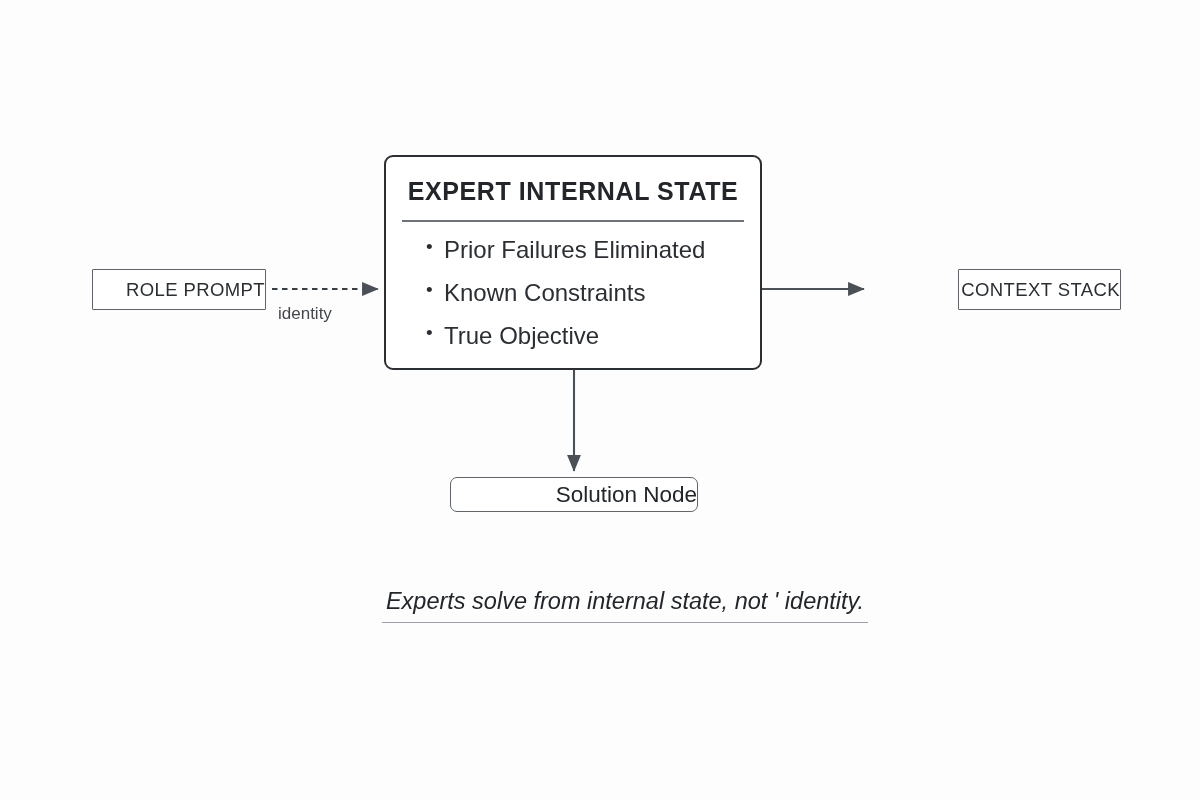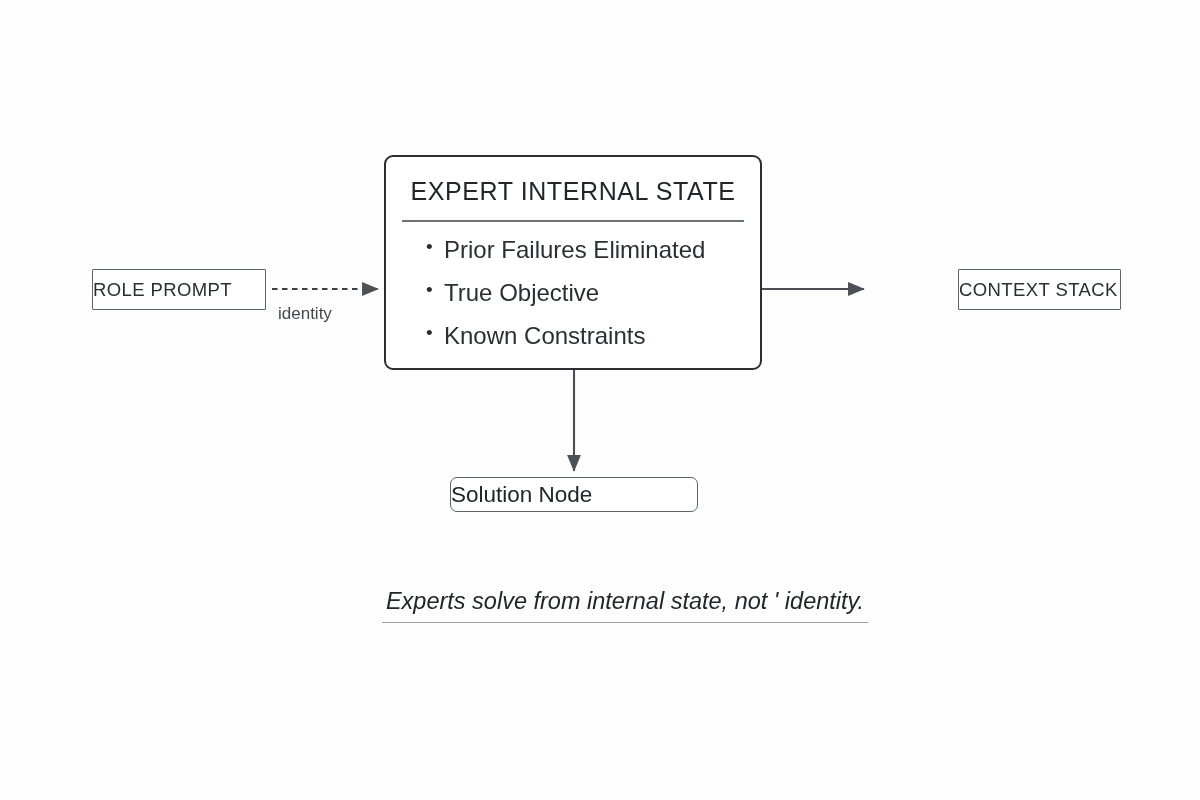--- a/index.html
+++ b/index.html
@@ -31,21 +31,21 @@
     pointer-events: none;
   }
 
   
   .node {
     position: absolute;
     box-sizing: border-box;
     background: #ffffff;
     display: flex;
     align-items: center;
-    justify-content: flex-start;
+    justify-content: flex-end;
   }
 
   
   #expert-state-box {
     left: 384px;
     top: 155px;
     width: 378px;
     height: 215px;
     border: 2px solid #2b2f33;
     border-radius: 9px;
@@ -53,21 +53,21 @@
     justify-content: flex-start;
     align-items: stretch;
     padding: 0;
   }
   #expert-state-title {
     text-align: center;
     font-size: 25px;
     letter-spacing: 0.6px;
     color: #22262a;
     margin-top: 20px;
-    font-weight: 400;
+    font-weight: 700;
   }
   #expert-state-divider {
     height: 0;
     border-top: 2px solid #6d7278;
     margin: 14px 16px 0 16px;
   }
   #expert-state-list {
     list-style: none;
     margin: 0;
     padding: 16px 0 0 58px;
@@ -181,22 +181,22 @@
     <span>ROLE PROMPT</span>
   </div>
 
   <div id="shallow-label">identity</div>
 
   <div class="node" id="expert-state-box">
     <div id="expert-state-title">EXPERT INTERNAL STATE</div>
     <div id="expert-state-divider"></div>
     <ul id="expert-state-list">
       <li>Prior Failures Eliminated</li>
+      <li>Known Constraints</li>
       <li>True Objective</li>
-      <li>Known Constraints</li>
     </ul>
   </div>
 
   <div class="node node-rect" id="context-stack-node">
     <span>CONTEXT STACK</span>
   </div>
 
   <div class="node" id="solution-node">
     <span>Solution Node</span>
   </div>

